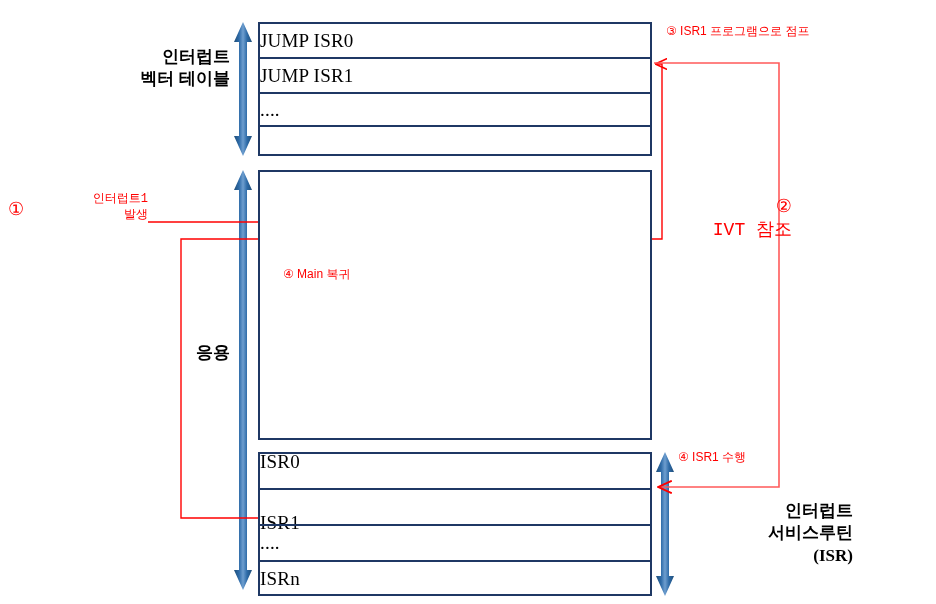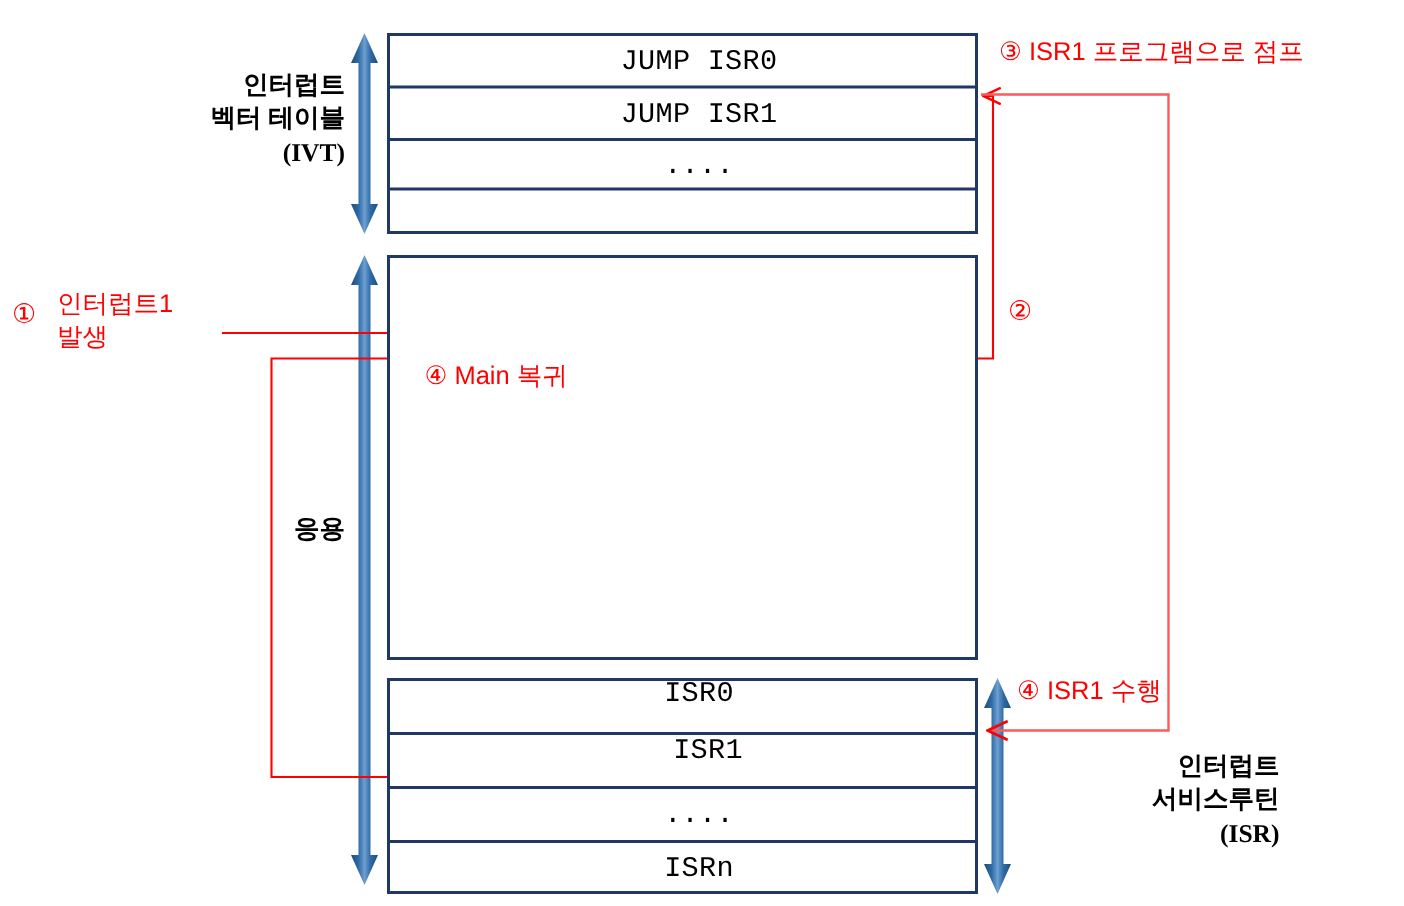--- a/index.html
+++ b/index.html
@@ -18,26 +18,24 @@
     border:2px solid #1F3864;
     box-sizing:border-box;
     background:#ffffff;
   }
   .mem-row{
     position:absolute;
     left:0;right:0;
     box-sizing:border-box;
     display:flex;
     align-items:center;
-    justify-content:center;
     color:#000000;
-    font-family:Liberation Mono, monospace;
+    font-family:Liberation Serif, serif;
     font-size:19px;
     letter-spacing:.2px;
-    margin-left:22px;
   }
   .mem-div{
     position:absolute;
     left:0;right:0;
     height:2px;
     background:#1F3864;
   }
 
   .label-blk{
     position:absolute;
@@ -49,30 +47,30 @@
     font-family:"Liberation Sans","DejaVu Sans",sans-serif;
   }
   .label-blk .paren{
     font-family:"Liberation Serif","DejaVu Serif",serif;
     font-weight:bold;
   }
 
   .red-note{
     position:absolute;
     color:#FF0000;
-    font-size:17px;
+    font-size:12px;
     line-height:1.3;
     white-space:nowrap;
     font-family:"Liberation Sans","DejaVu Sans",sans-serif;
   }
   .red-note.serif{
     font-family:"Liberation Serif","DejaVu Serif",serif;
     font-size:18px;
   }
-  .red-note.center{text-align:left;}
+  .red-note.center{text-align:right;font-family:Liberation Mono, monospace;}
 </style>
 </head>
 <body>
 
 <div id="stage">
 
   <svg id="svg-layer" viewBox="0 0 936 604" xmlns="http://www.w3.org/2000/svg">
     <defs>
       <linearGradient id="blueGrad" x1="0" y1="0" x2="1" y2="0">
         <stop offset="0%" stop-color="#1F4E79"></stop>
@@ -128,63 +126,63 @@
     <div class="mem-div" style="top:101px;"></div>
   </div>
 
   <div class="mem-box" style="left:258px;top:170px;width:394px;height:270px;"></div>
 
   <div class="mem-box" style="left:258px;top:452px;width:394px;height:144px;">
     <div class="mem-row" style="top:0px;height:16px;">
       <span>ISR0</span>
     </div>
     <div class="mem-div" style="top:34px;"></div>
-    <div class="mem-row" style="top:29px;height:34px;padding-left:12px;">
+    <div class="mem-row" style="top:52px;height:34px;">
       <span>ISR1</span>
     </div>
     <div class="mem-div" style="top:70px;"></div>
     <div class="mem-row" style="top:72px;height:34px;">
       <span>....</span>
     </div>
     <div class="mem-div" style="top:106px;"></div>
     <div class="mem-row" style="top:108px;height:34px;">
       <span>ISRn</span>
     </div>
   </div>
 
   <div class="label-blk" style="left:85px;top:46px;width:145px;">
     <div>인터럽트</div>
     <div>벡터 테이블</div>
-    <div class="paren">(IVT)</div>
   </div>
 
   <div class="label-blk" style="left:85px;top:298px;width:145px;margin-top:44px;">
     <div>응용</div>
   </div>
 
   <div class="label-blk" style="left:688px;top:500px;width:165px;">
     <div>인터럽트</div>
     <div>서비스루틴</div>
     <div class="paren">(ISR)</div>
   </div>
 
   <div class="red-note serif" style="left:8px;top:198px;">
     <span>①</span>
   </div>
   <div class="red-note center" style="left:38px;top:192px;width:110px;">
     <div>인터럽트1</div>
     <div>발생</div>
   </div>
 
-  <div class="red-note" style="left:283px;top:240px;">
+  <div class="red-note" style="left:283px;top:267px;">
     <span>④ Main 복귀</span>
   </div>
 
   <div class="red-note serif center" style="left:672px;top:196px;width:120px;">
     <div>②</div>
+    <div>IVT 참조</div>
   </div>
 
   <div class="red-note" style="left:666px;top:24px;">
     <span>③ ISR1 프로그램으로 점프</span>
   </div>
 
   <div class="red-note" style="left:678px;top:450px;">
     <span>④ ISR1 수행</span>
   </div>
 

